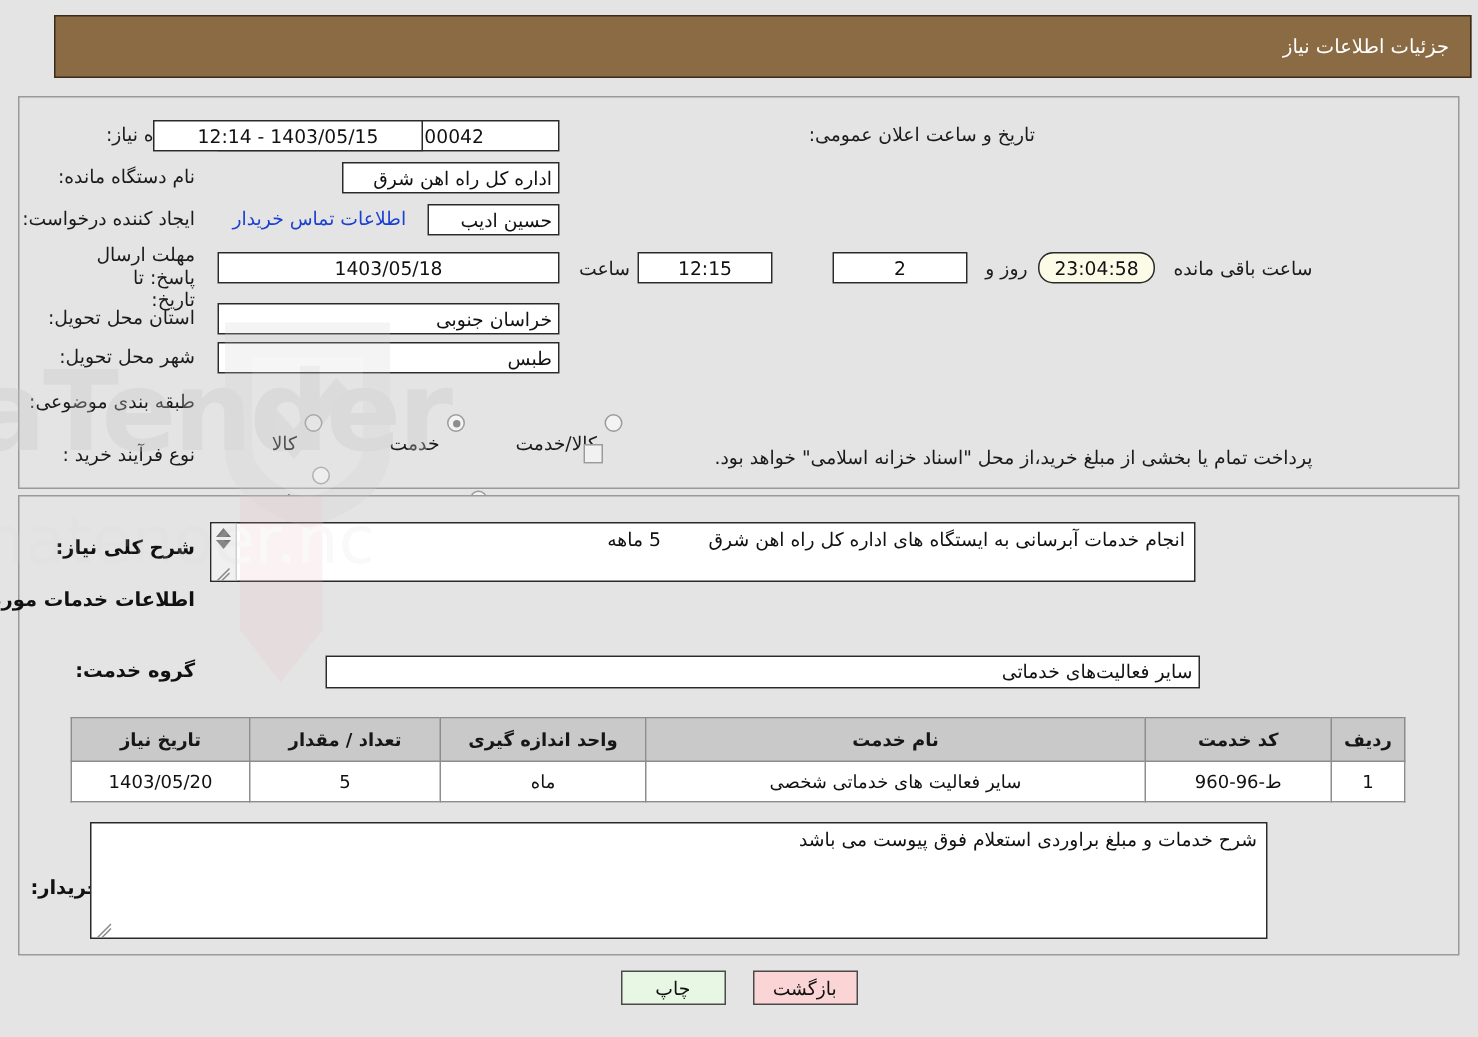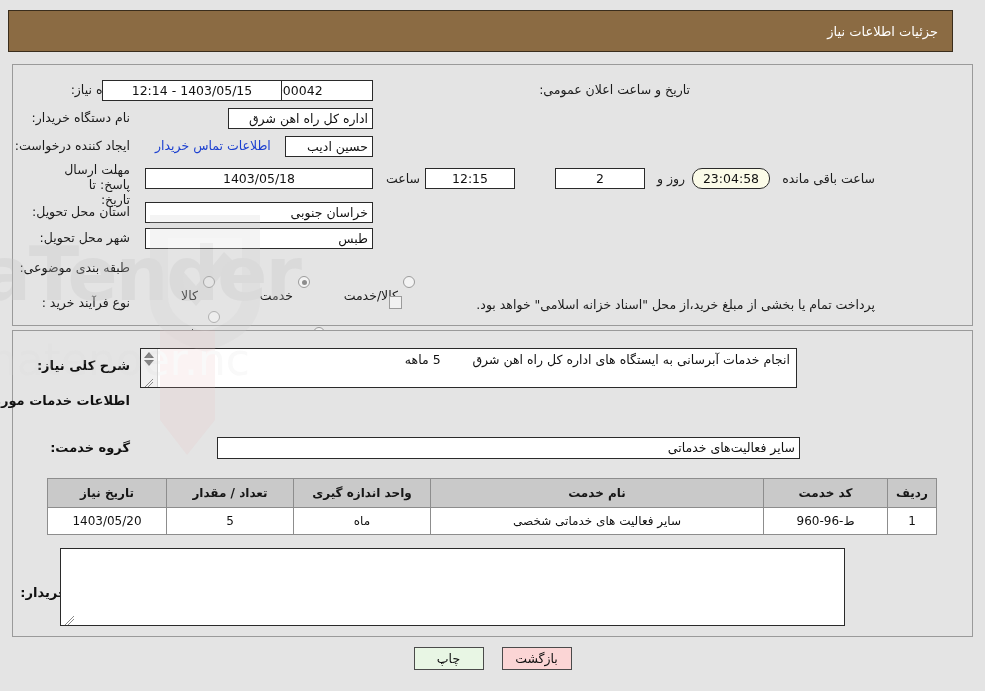--- a/index.html
+++ b/index.html
@@ -12,21 +12,21 @@
     width: 985px;
     height: 691px;
     overflow: hidden;
     position: relative;
     direction: rtl;
   }
 
   
   .page-header {
     position: absolute;
-    left: 8px;
+    left: 36px;
     top: 10px;
     width: 945px;
     height: 42px;
     background: #8b6b43;
     border: 1px solid #3a2d1c;
     box-sizing: border-box;
     display: flex;
     align-items: center;
     justify-content: flex-start;
     padding-right: 0;
@@ -278,21 +278,21 @@
   <span class="lbl">شماره نیاز:</span>
 </div>
 <div class="txt" style="position:absolute; right:612px; top:80px; width:228px;">1103001460000042</div>
 
 <div class="frow" style="right:295px; top:82px;">
   <span class="lbl">تاریخ و ساعت اعلان عمومی:</span>
 </div>
 <div class="txt" style="position:absolute; right:703px; top:80px; width:180px; left:102px;">1403/05/15 - 12:14</div>
 
 <div class="frow" style="right:855px; top:110px;">
-  <span class="lbl">نام دستگاه خریدار:</span>
+  <span class="lbl">نام دستگاه مانده:</span>
 </div>
 <div class="txt ta-right" style="position:absolute; right:612px; top:108px; left:228px;">اداره کل راه اهن شرق</div>
 
 <div class="frow" style="right:855px; top:138px;">
   <span class="lbl">ایجاد کننده درخواست:</span>
 </div>
 <div class="txt ta-right" style="position:absolute; right:612px; top:136px; left:285px;">حسین ادیب کارشناس مسئول تدارکات اداره کل راه اهن شرق</div>
 <div class="frow" style="left:155px; top:138px;">
   <span class="link">اطلاعات تماس خریدار</span>
 </div>
@@ -390,20 +390,21 @@
       <td>سایر فعالیت های خدماتی شخصی</td>
       <td>ماه</td>
       <td>5</td>
       <td>1403/05/20</td>
     </tr>
   </tbody>
 </table>
 
 <div class="bold-lbl" style="position:absolute; right:855px; top:585px;">توضیحات خریدار:</div>
 <div class="tarea-wrap" style="right:140px; top:548px; left:60px; height:78px;">
+  <div class="tarea-text">شرح خدمات و مبلغ براوردی استعلام فوق پیوست می باشد</div>
   <div class="resize-grip" style="left:3px; bottom:3px;">
     <svg width="11" height="11" viewBox="0 0 11 11">
         <line x1="1" y1="10" x2="10" y2="1" stroke="#8a8a8a" stroke-width="1"></line>
         <line x1="4" y1="10" x2="10" y2="4" stroke="#8a8a8a" stroke-width="1"></line>
       </svg>
   </div>
 </div>
 
 <div class="btnbar">
   <button class="btn btn-back">بازگشت</button>

